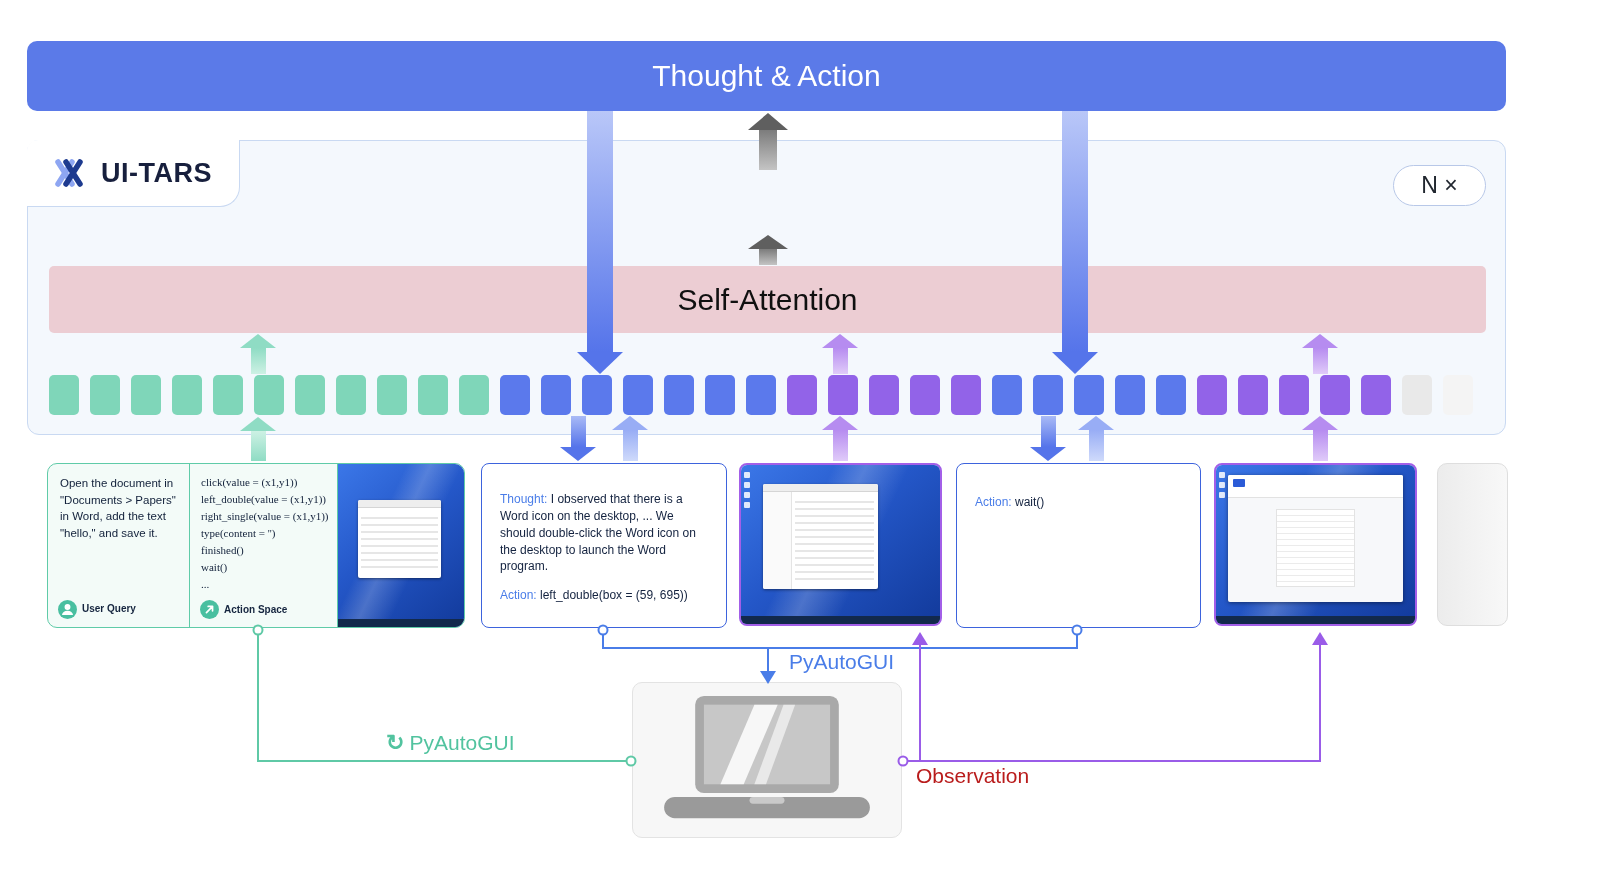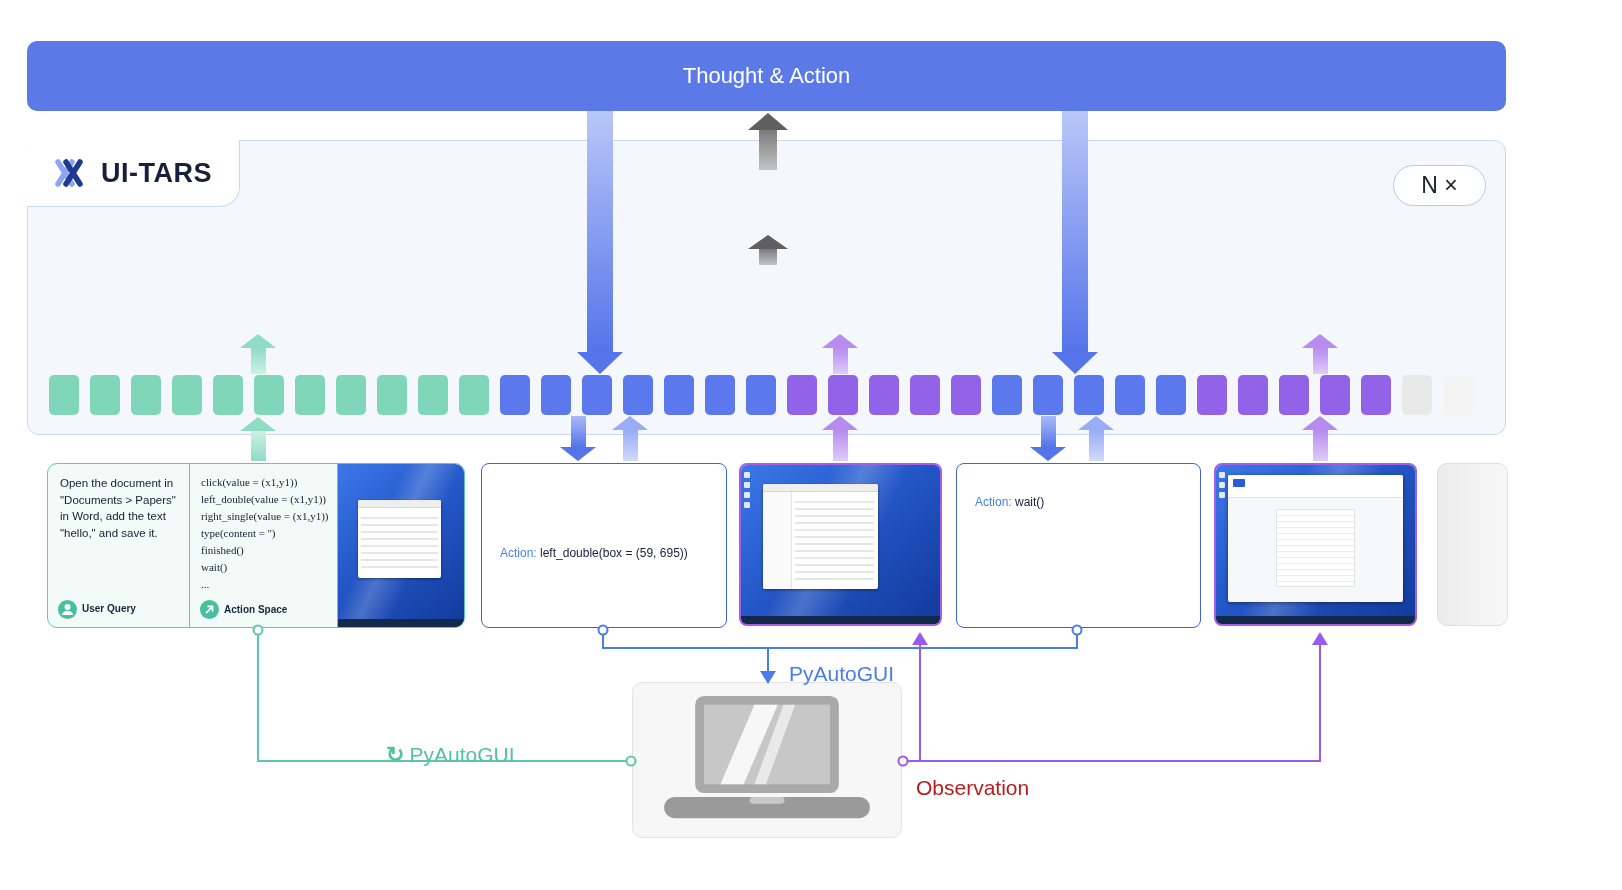--- a/index.html
+++ b/index.html
@@ -5,21 +5,21 @@
   html,body { margin:0; padding:0; background:#fff; }
   .canvas {
     position:relative; width:1622px; height:890px; background:#ffffff;
     font-family:"Liberation Sans", sans-serif; overflow:hidden;
   }
 
   
   .top-bar {
     position:absolute; left:27px; top:41px; width:1479px; height:70px;
     background:#5b7ae8; border-radius:10px; display:flex; align-items:center;
-    justify-content:center; color:#fff; font-size:22px; font-weight:500; z-index:2;
+    justify-content:center; color:#fff; font-size:30px; font-weight:500; z-index:2;
   }
 
   
   .model-box {
     position:absolute; left:27px; top:140px; width:1479px; height:295px;
     background:#f4f8fd; border:1.5px solid #c9d9f2; border-radius:12px; z-index:1;
     box-sizing:border-box;
   }
   .logo-tab {
     position:absolute; left:-1px; top:-1px; width:212px; height:66px; background:#fff;
@@ -116,21 +116,21 @@
   .ww-toolbar .dot { position:absolute; left:5px; top:4px; width:12px; height:8px; background:#2b5bd7; border-radius:1px; }
   .ww-page { position:absolute; left:28%; top:28%; width:44%; height:60%; background:#fff;
     box-shadow:0 0 0 1px #e3e3e3;
     background-image:repeating-linear-gradient(180deg,#ffffff 0 5px,#ebebeb 5px 6px); }
 
   
   .laptop-box { position:absolute; left:632px; top:682px; width:270px; height:156px;
     background:#f7f7f7; border:1px solid #e3e3e3; border-radius:10px; display:flex;
     align-items:center; justify-content:center; z-index:2; box-sizing:border-box; }
   .overlay { position:absolute; left:0; top:0; z-index:3; pointer-events:none; }
-  .flow-label { position:absolute; font-size:21px; z-index:4; display:flex; gap:5px; align-items:center; white-space:nowrap;margin-top:12px; }
+  .flow-label { position:absolute; font-size:21px; z-index:4; display:flex; gap:5px; align-items:center; white-space:nowrap; }
   .refresh-ic { font-size:22px; font-weight:bold; line-height:1; }
 </style>
 </head>
 <body>
 
 <div class="canvas">
 
   <div class="top-bar">
     <span>Thought &amp; Action</span>
   </div>
@@ -139,20 +139,23 @@
     <div class="logo-tab">
       <svg width="36" height="30" viewBox="0 0 36 30">
         <path d="M4 26 L18 4" stroke="#8ea6f2" stroke-width="5.5" stroke-linecap="round" fill="none"></path>
         <path d="M4 4 L18 26" stroke="#8ea6f2" stroke-width="5.5" stroke-linecap="round" fill="none"></path>
         <path d="M12 26 L26 4" stroke="#1d3a8f" stroke-width="5.5" stroke-linecap="round" fill="none"></path>
         <path d="M12 4 L26 26" stroke="#1d3a8f" stroke-width="5.5" stroke-linecap="round" fill="none"></path>
       </svg>
       <span class="logo-text">UI-TARS</span>
     </div>
     <div class="nx-badge">N ×</div>
+    <div class="attn-bar">
+      <span>Self-Attention</span>
+    </div>
     <div class="token-row">
         <div class="token tok-green"></div>
         <div class="token tok-green"></div>
         <div class="token tok-green"></div>
         <div class="token tok-green"></div>
         <div class="token tok-green"></div>
         <div class="token tok-green"></div>
         <div class="token tok-green"></div>
         <div class="token tok-green"></div>
         <div class="token tok-green"></div>
@@ -278,20 +281,24 @@
         <div class="mini-window" style="left:16%; top:22%; width:66%; height:48%;">
           <div class="mw-head"></div>
           <div class="mw-body"></div>
         </div>
         <div class="taskbar"></div>
       </div>
     </div>
   </div>
 
   <div class="thought-card" id="tc1">
+    <div>
+      <span class="lbl">Thought:</span>
+      <span>I observed that there is a Word icon on the desktop, ... We should double-click the Word icon on the desktop to launch the Word program.</span>
+    </div>
     <div class="tc-action">
       <span class="lbl">Action:</span>
       <span>left_double(box = (59, 695))</span>
     </div>
   </div>
 
   <div class="shot-card" id="sc1">
     <div class="desktop">
       <div class="beam"></div>
       <div class="icon-col">

